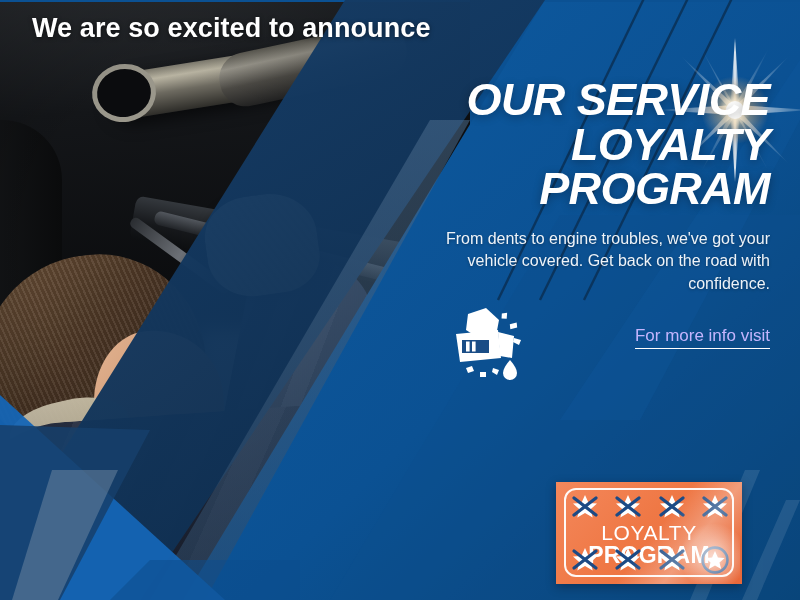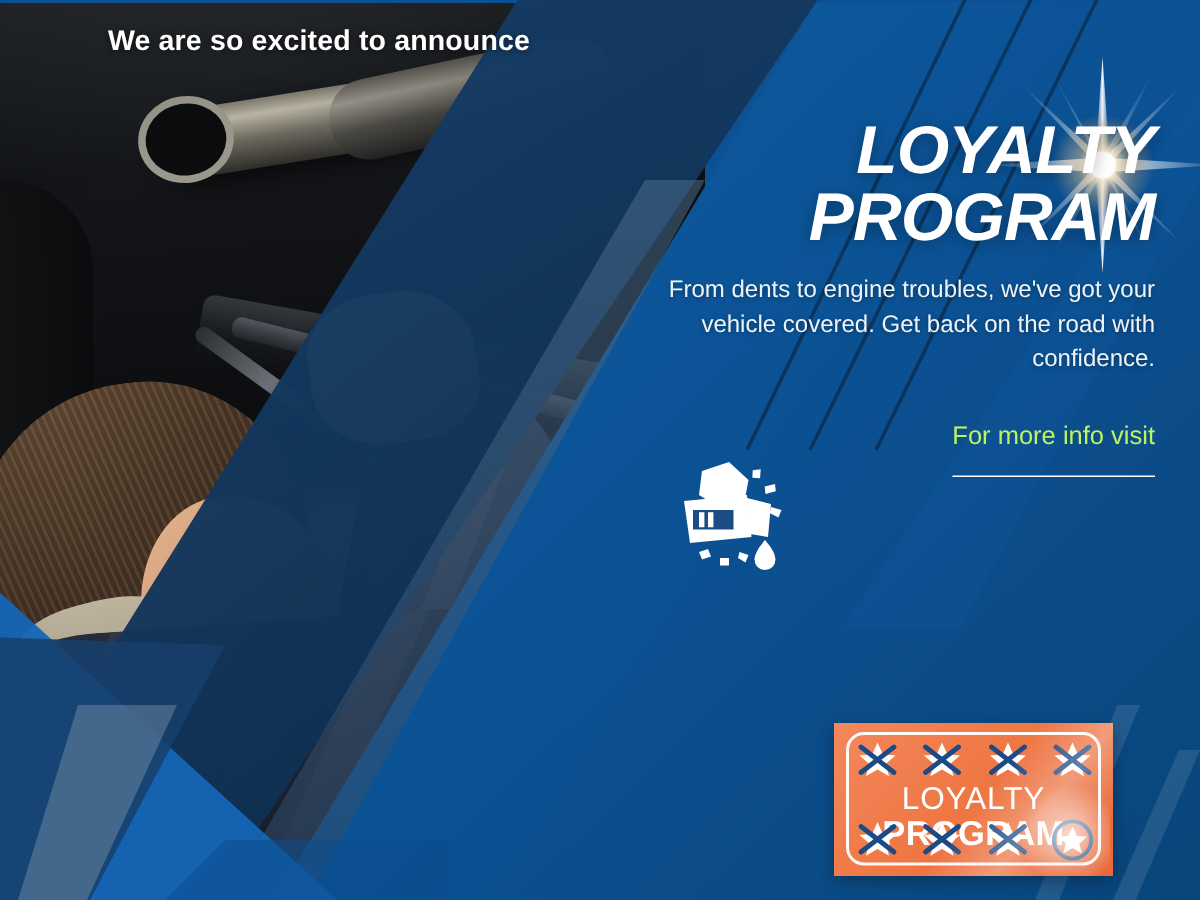--- a/index.html
+++ b/index.html
@@ -152,22 +152,22 @@
   
   .shape{position:absolute;top:0;left:0;width:800px;height:600px;}
 
   
   .topbar{
     position:absolute;left:0;top:0;width:800px;height:56px;
     display:flex;align-items:center;
     z-index:40;
   }
   .top-lead{
-    margin-left:72px;
-    color:#ffffff;font-size:19px;font-weight:bold;letter-spacing:.1px;
+    margin-left:32px;
+    color:#ffffff;font-size:27px;font-weight:bold;letter-spacing:.1px;
     text-shadow:0 1px 4px rgba(0,0,0,.55);
   }
   .top-date{
     margin-left:22px;
     color:#ffffff;font-size:22px;font-weight:normal;
     text-shadow:0 1px 3px rgba(0,0,0,.35);
   }
 
   
   .content{
@@ -188,23 +188,23 @@
     color:#eef3f8;font-size:16px;line-height:1.42;
     text-shadow:0 1px 3px rgba(0,0,0,.30);
   }
   .promo{
     margin-top:26px;
     color:#ffffff;font-size:18.5px;font-weight:bold;
     text-shadow:0 1px 4px rgba(0,0,0,.40);
   }
   .visit-wrap{margin-top:30px;}
   .visit{
-    color:#bef264;font-size:17px;
+    color:#c4b5fd;font-size:17px;
     border-bottom:1.6px solid #ffffff;
-    padding-bottom:16px;
+    padding-bottom:2px;
     display:inline-block;
     cursor:pointer;
   }
 
   
   .oilicon{
     position:absolute;left:452px;top:306px;width:82px;height:78px;z-index:41;
   }
 
   
@@ -376,20 +376,21 @@
       <path d="M58 18 l7 -1 0 5 -7 1 z" transform="rotate(-6 61 20)"></path>
       <path d="M62 32 l7 2 -2 5 -6 -3 z"></path>
       <path d="M14 62 l6 -2 2 5 -6 2 z"></path>
       <path d="M28 66 l6 0 0 5 -6 0 z"></path>
       <path d="M41 62 l6 2 -2 5 -5 -3 z"></path>
     </g>
   </svg>
 
   <div class="content">
     <div class="headline">
+      <div>OUR SERVICE</div>
       <div>LOYALTY</div>
       <div>PROGRAM</div>
     </div>
 
     <div class="blurb">From dents to engine troubles, we've got your vehicle covered. Get back on the road with confidence.</div>
 
 
     <div class="visit-wrap">
       <span class="visit">For more info visit </span>
     </div>

